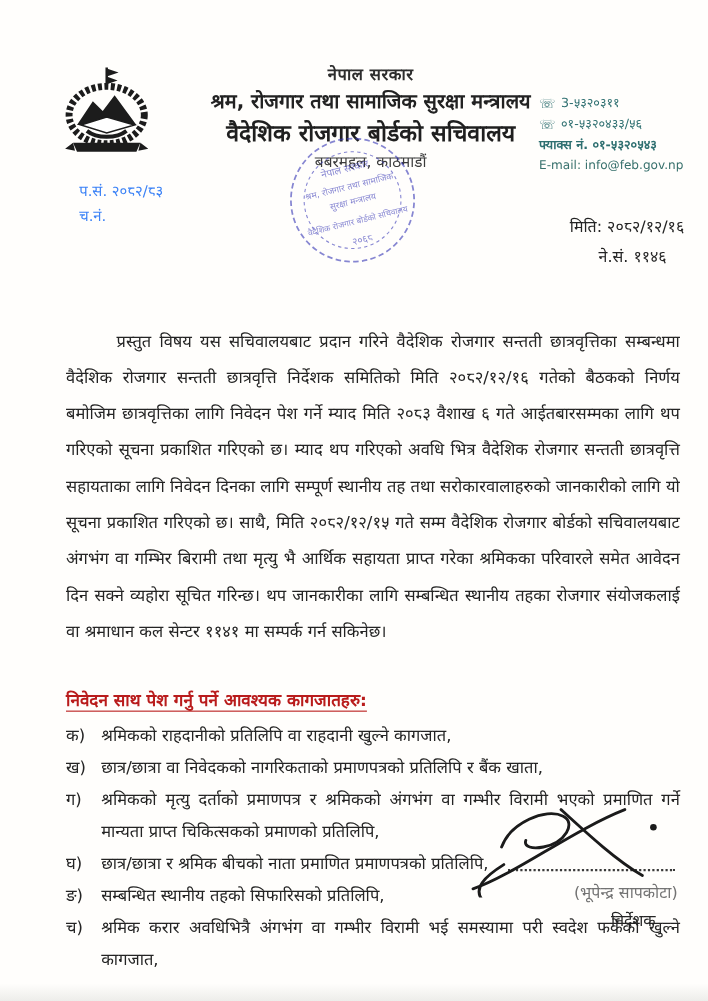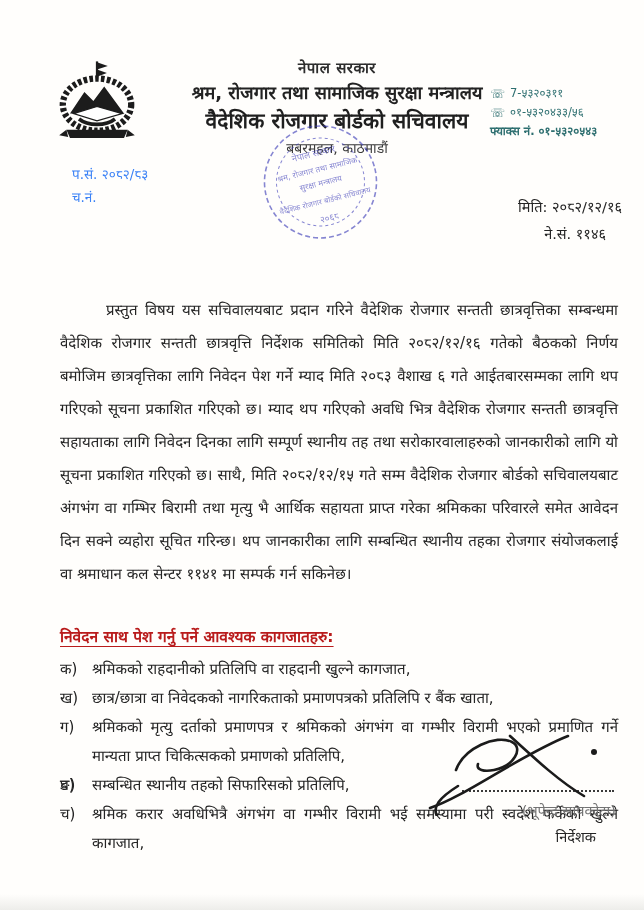--- a/index.html
+++ b/index.html
@@ -83,26 +83,27 @@
 
     <div class="head-center">
       <div class="gov-line">नेपाल सरकार</div>
       <div class="ministry-line">श्रम, रोजगार तथा सामाजिक सुरक्षा मन्त्रालय</div>
       <div class="office-line">वैदेशिक रोजगार बोर्डको सचिवालय</div>
       <div class="address-line">बबरमहल, काठमाडौं</div>
     </div>
 
     <div class="contact">
       <div class="row">
-        <span class="phone-glyph">☏</span><span>7-५३२०३११</span>
+        <span class="phone-glyph">☏</span><span>3-५३२०३११</span>
       </div>
       <div class="row">
         <span class="phone-glyph">☏</span><span>०१-५३२०४३३/५६</span>
       </div>
       <div class="row fax-row">फ्याक्स नं. ०१-५३२०५४३</div>
+      <div class="row email-row">E-mail: info@feb.gov.np</div>
     </div>
 
     <div class="stamp">
       <svg viewBox="0 0 160 128" aria-hidden="true">
         <circle cx="80" cy="66" r="56" fill="none" stroke="#3d3db8" stroke-width="1.6" stroke-dasharray="5 3"></circle>
         <circle cx="80" cy="66" r="44" fill="none" stroke="#3d3db8" stroke-width="1" stroke-dasharray="3 3"></circle>
         <text x="80" y="40" text-anchor="middle" font-size="9" fill="#3d3db8">नेपाल सरकार</text>
         <text x="80" y="56" text-anchor="middle" font-size="8" fill="#3d3db8">श्रम, रोजगार तथा सामाजिक</text>
         <text x="80" y="70" text-anchor="middle" font-size="8" fill="#3d3db8">सुरक्षा मन्त्रालय</text>
         <text x="80" y="88" text-anchor="middle" font-size="7.5" fill="#3d3db8">वैदेशिक रोजगार बोर्डको सचिवालय</text>
@@ -136,20 +137,21 @@
     <li>
       <span class="marker">ख)</span>
       <span>छात्र/छात्रा वा निवेदकको नागरिकताको प्रमाणपत्रको प्रतिलिपि र बैंक खाता,</span>
     </li>
     <li>
       <span class="marker">ग)</span>
       <span>श्रमिकको मृत्यु दर्ताको प्रमाणपत्र र श्रमिकको अंगभंग वा गम्भीर विरामी भएको प्रमाणित गर्ने मान्यता प्राप्त चिकित्सकको प्रमाणको प्रतिलिपि,</span>
     </li>
     <li>
       <span class="marker">घ)</span>
+      <span>छात्र/छात्रा र श्रमिक बीचको नाता प्रमाणित प्रमाणपत्रको प्रतिलिपि,</span>
     </li>
     <li>
       <span class="marker">ङ)</span>
       <span>सम्बन्धित  स्थानीय तहको सिफारिसको प्रतिलिपि,</span>
     </li>
     <li>
       <span class="marker">च)</span>
       <span>श्रमिक करार अवधिभित्रै अंगभंग वा गम्भीर विरामी भई समस्यामा परी स्वदेश फर्केको खुल्ने कागजात,</span>
     </li>
 

